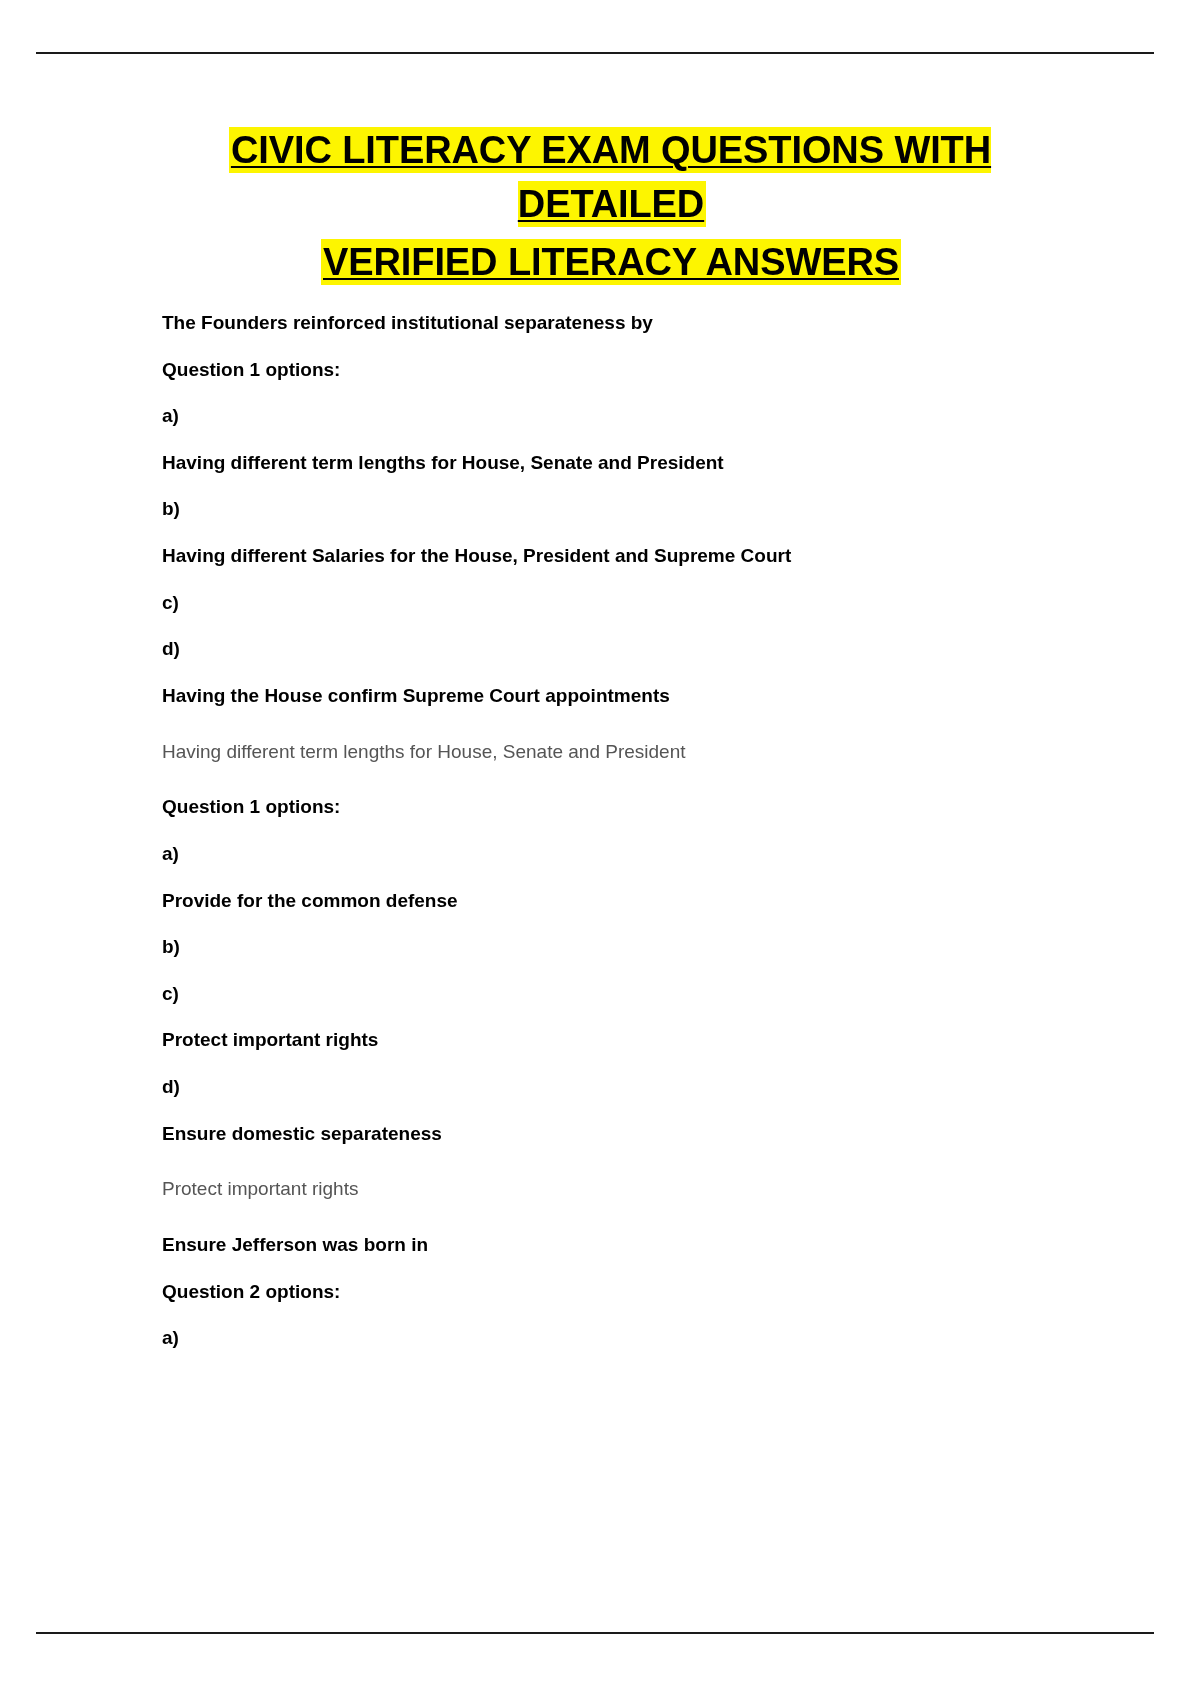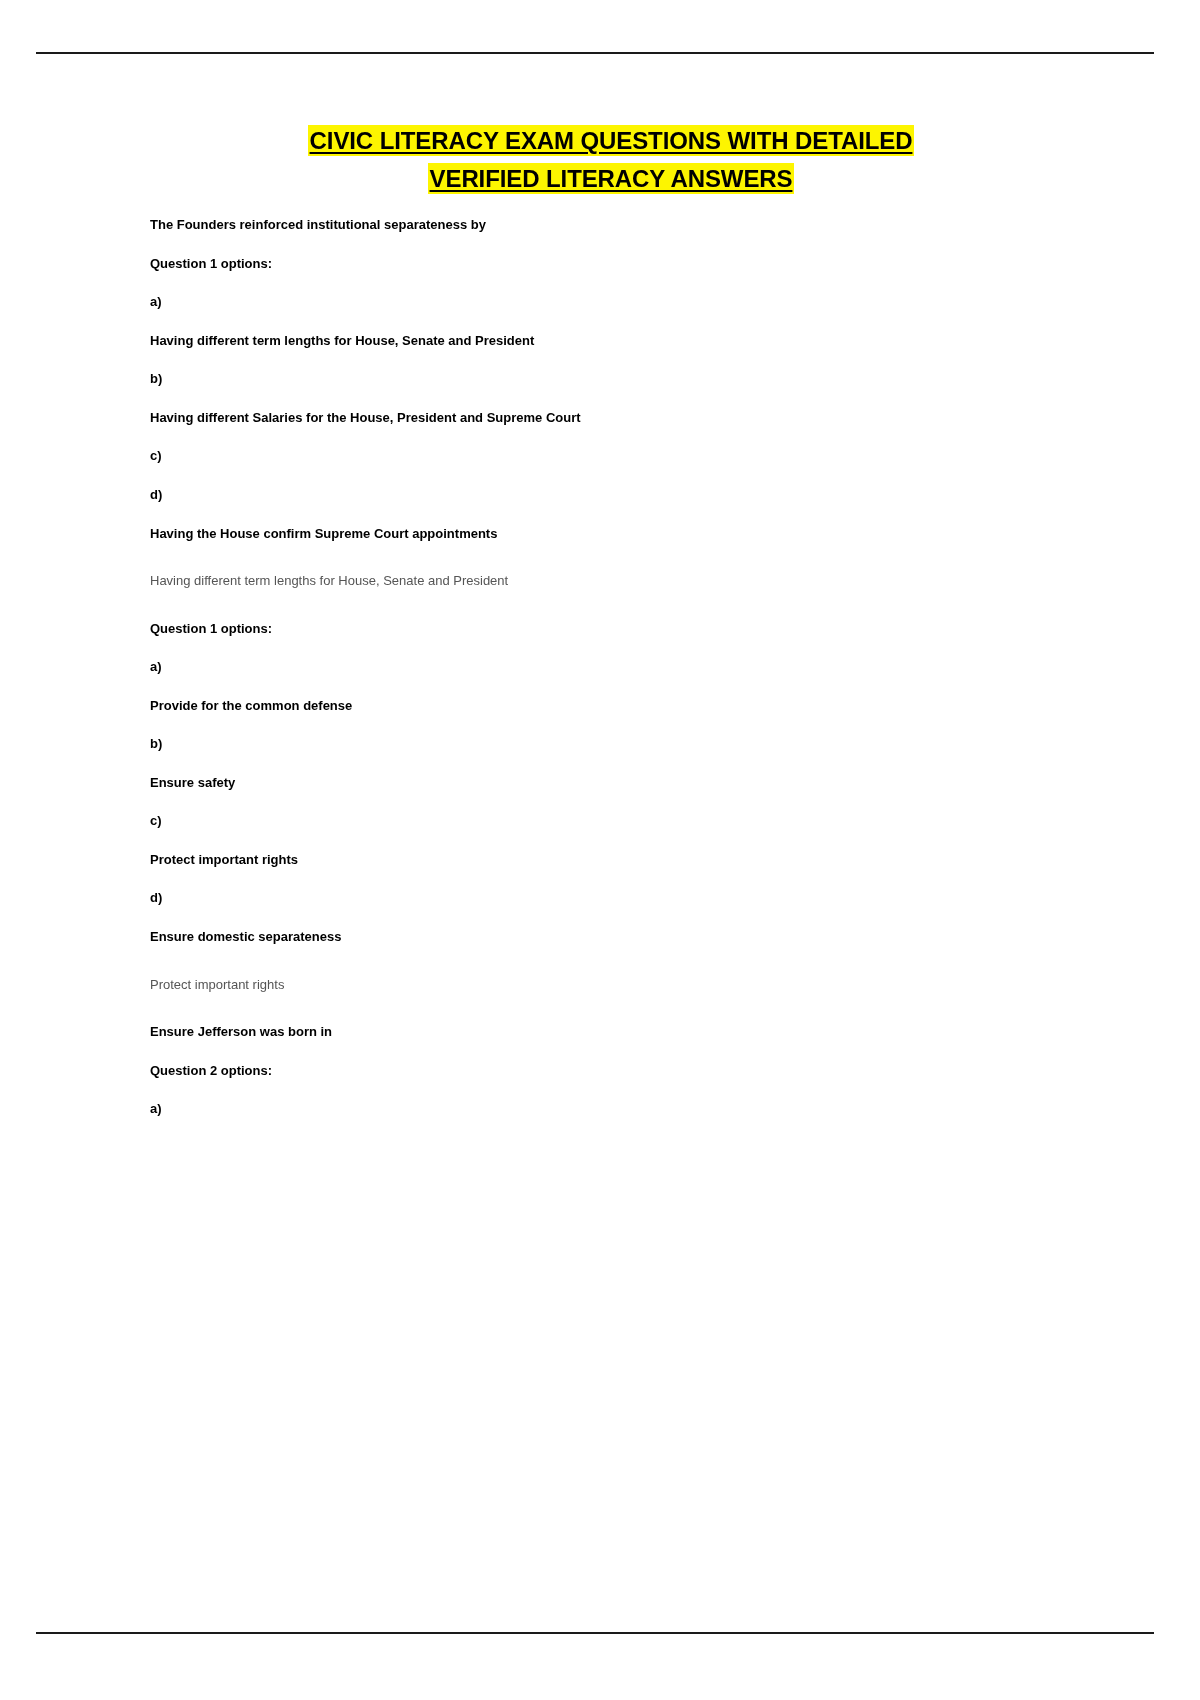--- a/index.html
+++ b/index.html
@@ -41,41 +41,41 @@
 
   .content {
     position: absolute;
     left: 146px;
     top: 124px;
     width: 930px;
   }
 
   h1.doc-title {
     margin: 0;
-    font-size: 24px;
+    font-size: 38px;
     line-height: 1.42;
     font-weight: bold;
     text-align: center;
     letter-spacing: -0.1px;
   }
   h1.doc-title .hl {
     background: #fdf500;
     box-shadow: 0 0 0 2px #fdf500;
     text-decoration: underline;
     text-decoration-thickness: 2px;
     text-underline-offset: 3px;
   }
   .title-line-1 { display: block; }
   .title-line-2 { display: block; margin-top: 4px; }
 
   .block { margin-top: 20px; }
 
   p {
-    margin: 4px;
-    font-size: 13px;
+    margin: 16px;
+    font-size: 19px;
     line-height: 1.35;
   }
   p.q {
     font-weight: bold;
     margin-bottom: 21px;
   }
   p.stem { font-weight: bold; margin-bottom: 21px; }
   p.letter { font-weight: bold; margin-bottom: 21px; }
   p.opt { font-weight: bold; margin-bottom: 21px; }
   p.answer {
@@ -119,21 +119,20 @@
       <p class="answer">Having different term lengths for House, Senate and President</p>
     </div>
 
     <div class="group">
       <p class="q">Question 1 options:</p>
 
       <p class="letter">a)</p>
       <p class="opt">Provide for the common defense</p>
 
       <p class="letter">b)</p>
-      <p class="opt">Ensure safety</p>
 
       <p class="letter">c)</p>
       <p class="opt">Protect important rights</p>
 
       <p class="letter">d)</p>
       <p class="opt">Ensure domestic separateness</p>
 
       <p class="answer">Protect important rights</p>
     </div>
 

